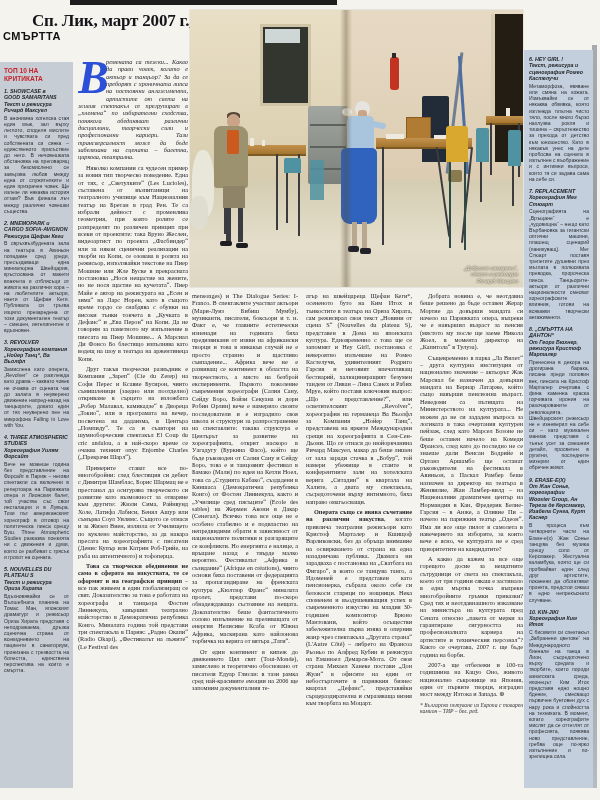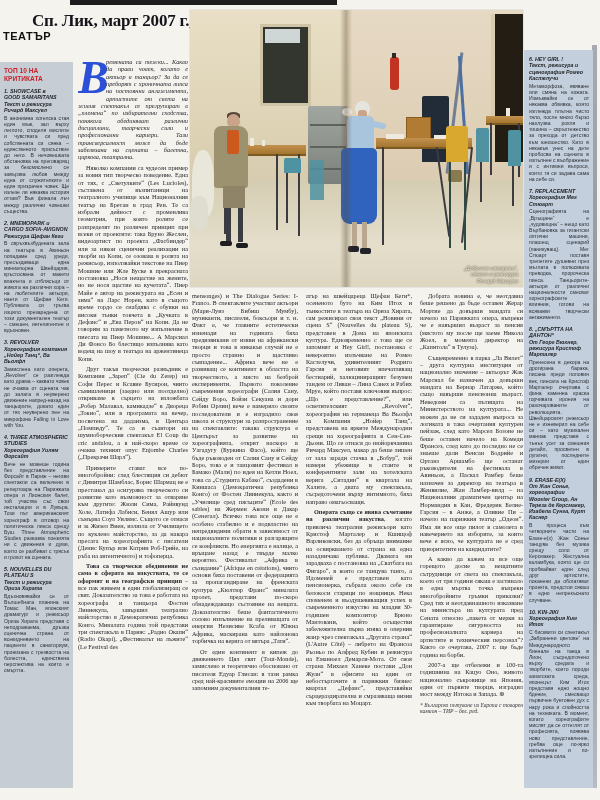--- a/index.html
+++ b/index.html
@@ -78,21 +78,21 @@
   .box{left:216px;top:107px;width:23px;height:21px;background:#b07c34;border:1px solid #8a5c1e;}
   .caption{right:5px;bottom:3px;text-align:right;font-size:5.4px;line-height:6.4px;color:#f5f2e6;
            font-style:italic;font-family:"Liberation Sans",sans-serif;white-space:pre-line;
            text-shadow:0 0 2px rgba(70,56,30,.9),0 0 1px rgba(70,56,30,.9);}
 </style>
 </head>
 <body>
 
 <div class="abs topbar"></div>
 <div class="abs page-title">Сп. Лик, март 2007 г., с. 22-23</div>
-<div class="abs section-label">ТЕАТЪР</div>
+<div class="abs section-label">СМЪРТТА</div>
 <div class="abs page-edge"></div>
 
 <div class="abs sidebar sidebar-left">
   <div class="sb-title">ТОП 10 НА КРИТИКАТА</div>
 
   <div class="sb-item">
     <div class="sb-head">1. SHOWCASE в
 GOOD SAMARITANS
 Текст и режисура
 Ричард Максуел</div>

